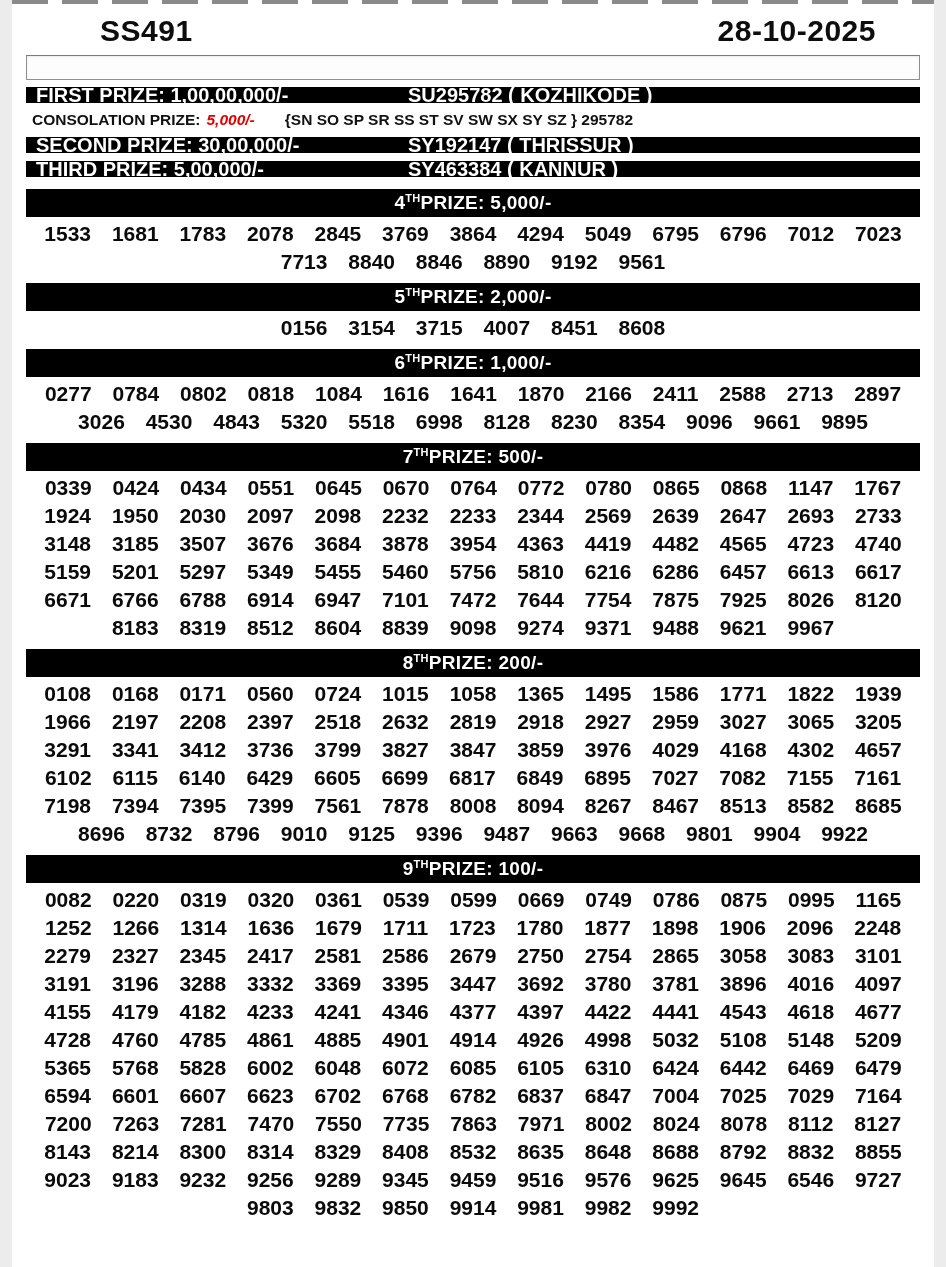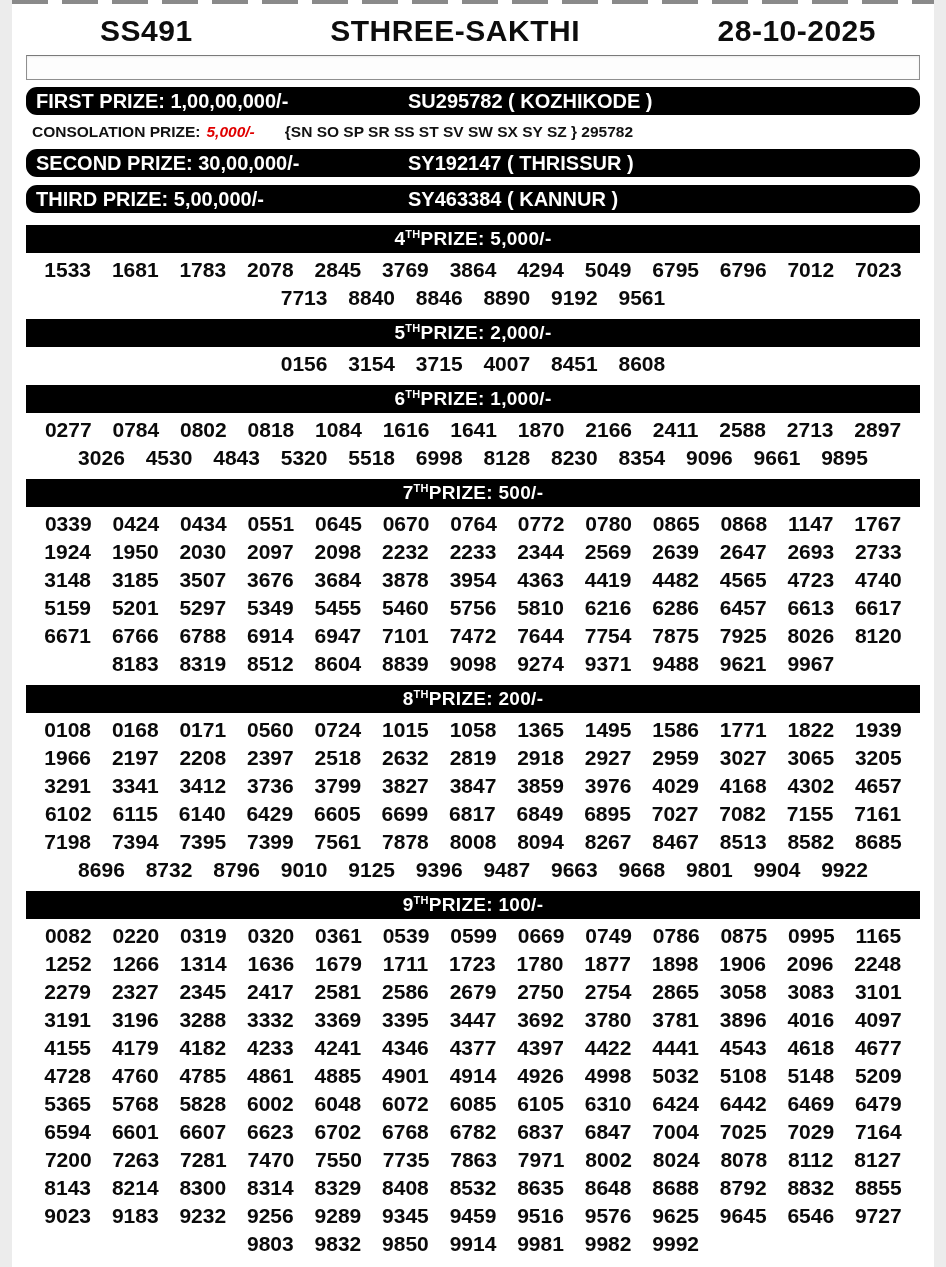--- a/index.html
+++ b/index.html
@@ -43,27 +43,26 @@
     height: 25px;
     background: #fdfdfd;
     border: 1px solid #8f8f8f;
     border-top-color: #7a7a7a;
     box-shadow: inset 0 1px 2px rgba(0,0,0,.08);
   }
   .bar {
     background: #000000;
     color: #ffffff;
     margin: 0 14px;
-    height: 28px;
+    height: 16px;
     display: flex;
     align-items: center;
     font-weight: 700;
     font-size: 20px;
     white-space: nowrap;
-    border-radius: 11px;
   }
   .bar.prize-line { padding-left: 10px; }
   .bar.prize-line .plabel { min-width: 372px; display: inline-block; }
   .bar.mb3 { margin-bottom: 3px; }
   .bar.mb8 { margin-bottom: 8px; }
   .bar.mb12 { margin-bottom: 12px; }
   .consolation {
     height: 27px;
     display: flex;
     align-items: center;
@@ -108,21 +107,20 @@
 </style>
 </head>
 <body>
 
 <div class="page">
 
   <div class="top-strip"></div>
 
   <div class="masthead">
     <span class="t">SS491</span>
-    <span class="t">STHREE-SAKTHI</span>
     <span class="t">28-10-2025</span>
   </div>
 
   <div class="blank-box"></div>
 
   <div class="bar prize-line mb3">
     <span class="plabel">FIRST PRIZE: 1,00,00,000/-</span>
     <span>SU295782 ( KOZHIKODE )</span>
   </div>
 

